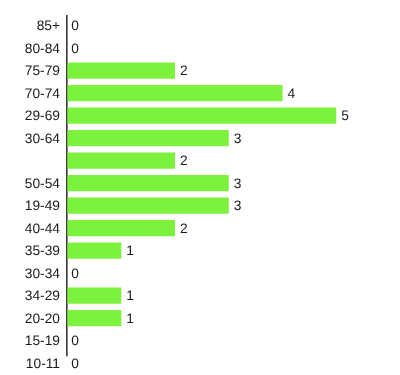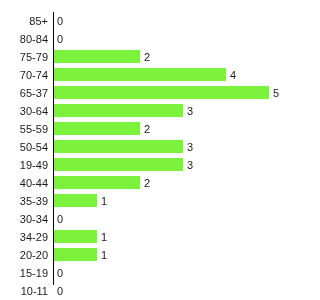--- a/index.html
+++ b/index.html
@@ -98,35 +98,34 @@
           </div>
         </div>
         <div class="bar-row">
           <div class="cat-label">70-74</div>
           <div class="bar-track">
             <div class="bar-fill" style="width: 172px; background: rgb(124, 242, 60);"></div>
             <div class="bar-value" style="left: 176px;">4</div>
           </div>
         </div>
         <div class="bar-row">
-          <div class="cat-label">65-37</div>
+          <div class="cat-label">29-69</div>
           <div class="bar-track">
             <div class="bar-fill" style="width: 215px; background: rgb(124, 242, 60);"></div>
             <div class="bar-value" style="left: 219px;">5</div>
           </div>
         </div>
         <div class="bar-row">
           <div class="cat-label">30-64</div>
           <div class="bar-track">
             <div class="bar-fill" style="width: 129px; background: rgb(124, 242, 60);"></div>
             <div class="bar-value" style="left: 133px;">3</div>
           </div>
         </div>
         <div class="bar-row">
-          <div class="cat-label">55-59</div>
           <div class="bar-track">
             <div class="bar-fill" style="width: 86px; background: rgb(124, 242, 60);"></div>
             <div class="bar-value" style="left: 90px;">2</div>
           </div>
         </div>
         <div class="bar-row">
           <div class="cat-label">50-54</div>
           <div class="bar-track">
             <div class="bar-fill" style="width: 129px; background: rgb(124, 242, 60);"></div>
             <div class="bar-value" style="left: 133px;">3</div>

